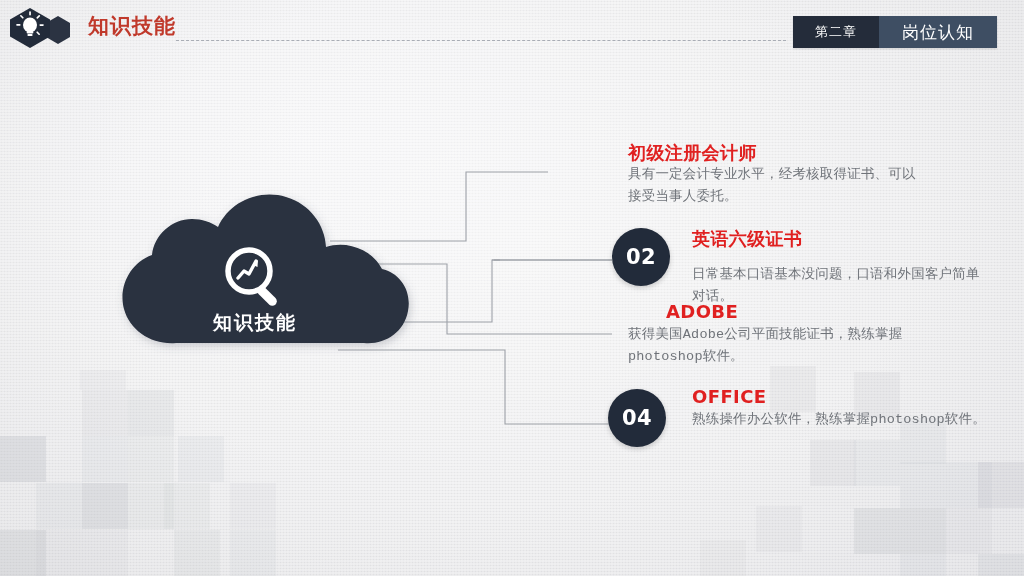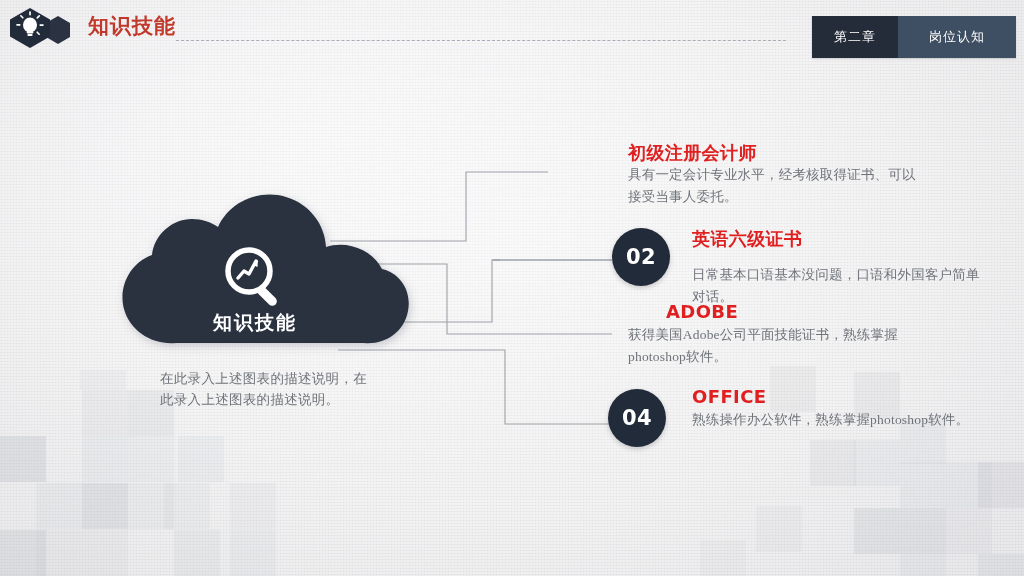--- a/index.html
+++ b/index.html
@@ -68,41 +68,41 @@
   .hdr-dash {
     position: absolute;
     left: 176px;
     top: 40px;
     width: 610px;
     height: 0;
     border-top: 1px dashed #a9adb5;
   }
   .chapter-wrap {
     position: absolute;
-    right: 8px;
+    right: 27px;
     top: 16px;
     display: flex;
-    height: 42px;
+    height: 32px;
     box-shadow: 0 1px 2px rgba(0,0,0,.12);
   }
   .chapter-num {
     background: #242c3a;
     color: #ffffff;
     font-size: 13px;
     letter-spacing: 1px;
     display: flex;
     align-items: center;
     justify-content: center;
     width: 86px;
     font-family: "DejaVu Sans", "Liberation Sans", sans-serif;
   }
   .chapter-name {
     background: #3e4e63;
     color: #ffffff;
-    font-size: 13px;
+    font-size: 17px;
     letter-spacing: 1px;
     display: flex;
     align-items: center;
     justify-content: center;
     width: 118px;
     font-family: "DejaVu Sans", "Liberation Sans", sans-serif;
   }
   
   .cloud-svg {
     position: absolute;
@@ -176,21 +176,21 @@
     letter-spacing: .4px;
     font-family: "DejaVu Sans", "Liberation Sans", sans-serif;
     white-space: nowrap;
   }
   .item-body {
     position: absolute;
     width: 300px;
     color: #6f7379;
     font-size: 13.5px;
     line-height: 22px;
-    font-family: Liberation Serif, serif;
+    font-family: Liberation Mono, monospace;
     letter-spacing: .2px;
   }
 </style>
 </head>
 <body>
 
 <div id="slide">
 
   <div class="bg-base"></div>
   <div class="bg-noise"></div>
@@ -301,21 +301,20 @@
   <div class="cloud-icon">
     <svg viewBox="0 0 74 74" width="74" height="74">
       <circle cx="31" cy="31" r="21" fill="none" stroke="#ffffff" stroke-width="5.5"></circle>
       <path d="M20,38 L26,31 L31,34 L38,21" fill="none" stroke="#ffffff" stroke-width="3.4" stroke-linecap="round" stroke-linejoin="round"></path>
       <path d="M35,25 L40,20 L39.5,27" fill="#ffffff"></path>
       <rect x="44.5" y="44" width="9" height="24" rx="4.5" fill="#ffffff" transform="rotate(-45 49 56)"></rect>
     </svg>
   </div>
 
   <div class="cloud-label">知识技能</div>
-  <div class="caption">在此录入上述图表的描述说明，在此录入上述图表的描述说明。</div>
 
   <div class="item-title" style="left:628px; top:141px;">初级注册会计师</div>
   <div class="item-body" style="left:628px; top:164px;">具有一定会计专业水平，经考核取得证书、可以接受当事人委托。</div>
 
   <div class="num-circle" style="left:612px; top:228px;">02</div>
   <div class="item-title" style="left:692px; top:227px;">英语六级证书</div>
   <div class="item-body" style="left:692px; top:264px;">日常基本口语基本没问题，口语和外国客户简单对话。</div>
 
   <div class="item-title" style="left:628px; top:301px;margin-left:38px;">ADOBE</div>
   <div class="item-body" style="left:628px; top:324px;">获得美国Adobe公司平面技能证书，熟练掌握photoshop软件。</div>

